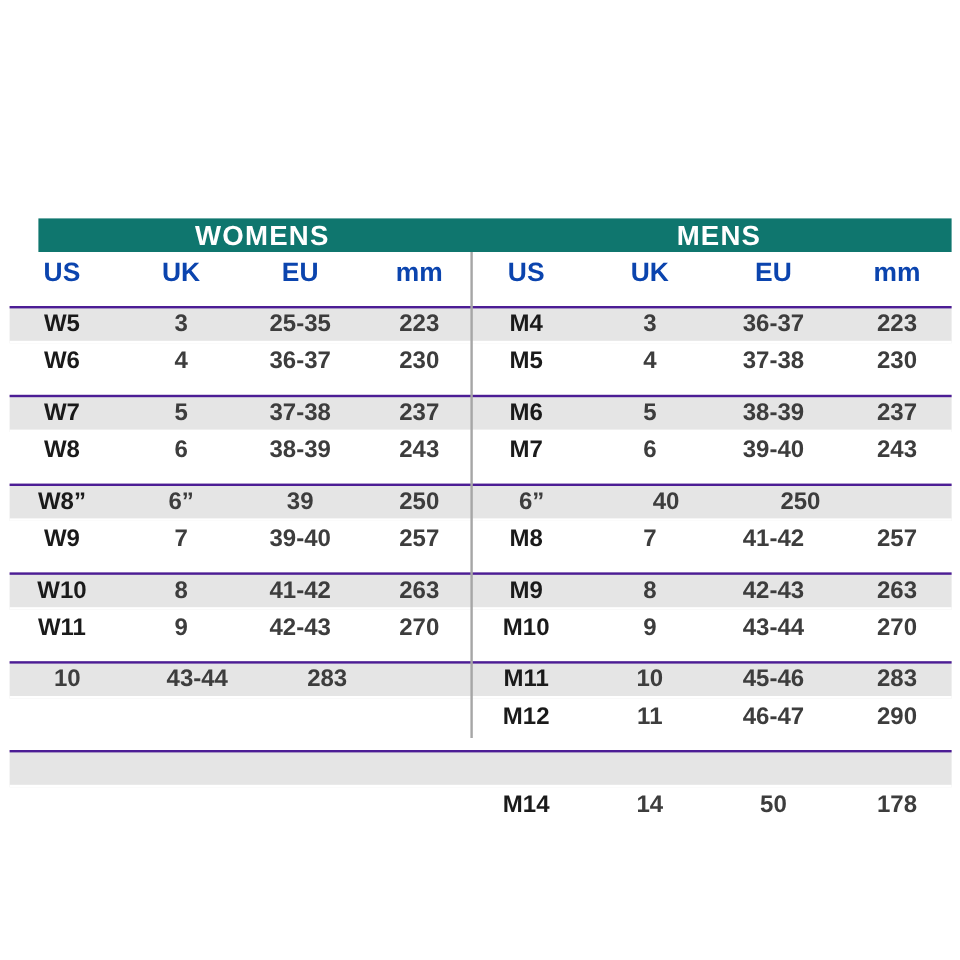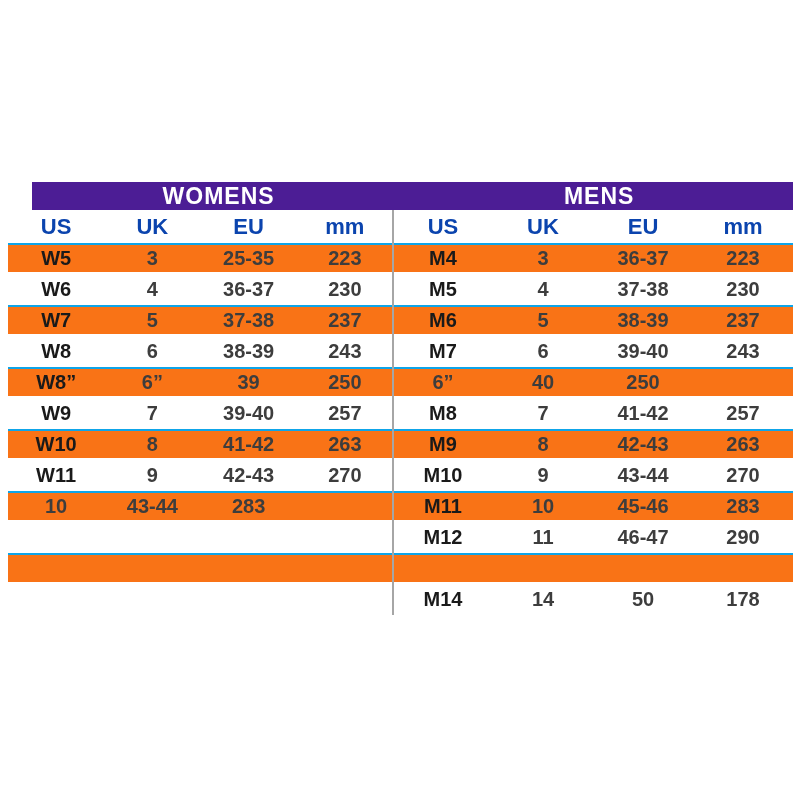--- a/index.html
+++ b/index.html
@@ -13,57 +13,58 @@
   }
   .size-chart {
     position: absolute;
     left: 8px;
     top: 182px;
     width: 785px;
   }
   .title-bar {
     display: flex;
     height: 28px;
-    background: #4c1d95;
+    background: #0f766e;
     margin-left: 24px;
   }
   .title-half {
     display: flex;
     align-items: center;
     justify-content: center;
     color: #ffffff;
     font-weight: 700;
     font-size: 23px;
     letter-spacing: 1px;
   }
   .half-w { width: 385px; }
   .half-m { width: 400px; }
   .header-row {
     display: flex;
     height: 33px;
   }
-  .half { display: flex; }
+  .half { display: flex; gap: 12px; }
   .hcell {
     width: 25%;
     display: flex;
     align-items: center;
     justify-content: center;
     color: #0B44AE;
     font-weight: 700;
     font-size: 22px;
   }
   .data-row {
     display: flex;
     height: 31px;
     box-sizing: border-box;
   }
   .data-row.gray {
-    background: #f97316;
-    border-top: 2px solid #0ea5e9;
+    background: #e5e5e5;
+    border-top: 2px solid #4c1d95;
     border-bottom: 2px solid #ffffff;
+    margin-top: 12px;
   }
   .dcell {
     width: 25%;
     display: flex;
     align-items: center;
     justify-content: center;
     font-weight: 700;
     font-size: 20px;
     color: #3d3d3d;
   }

